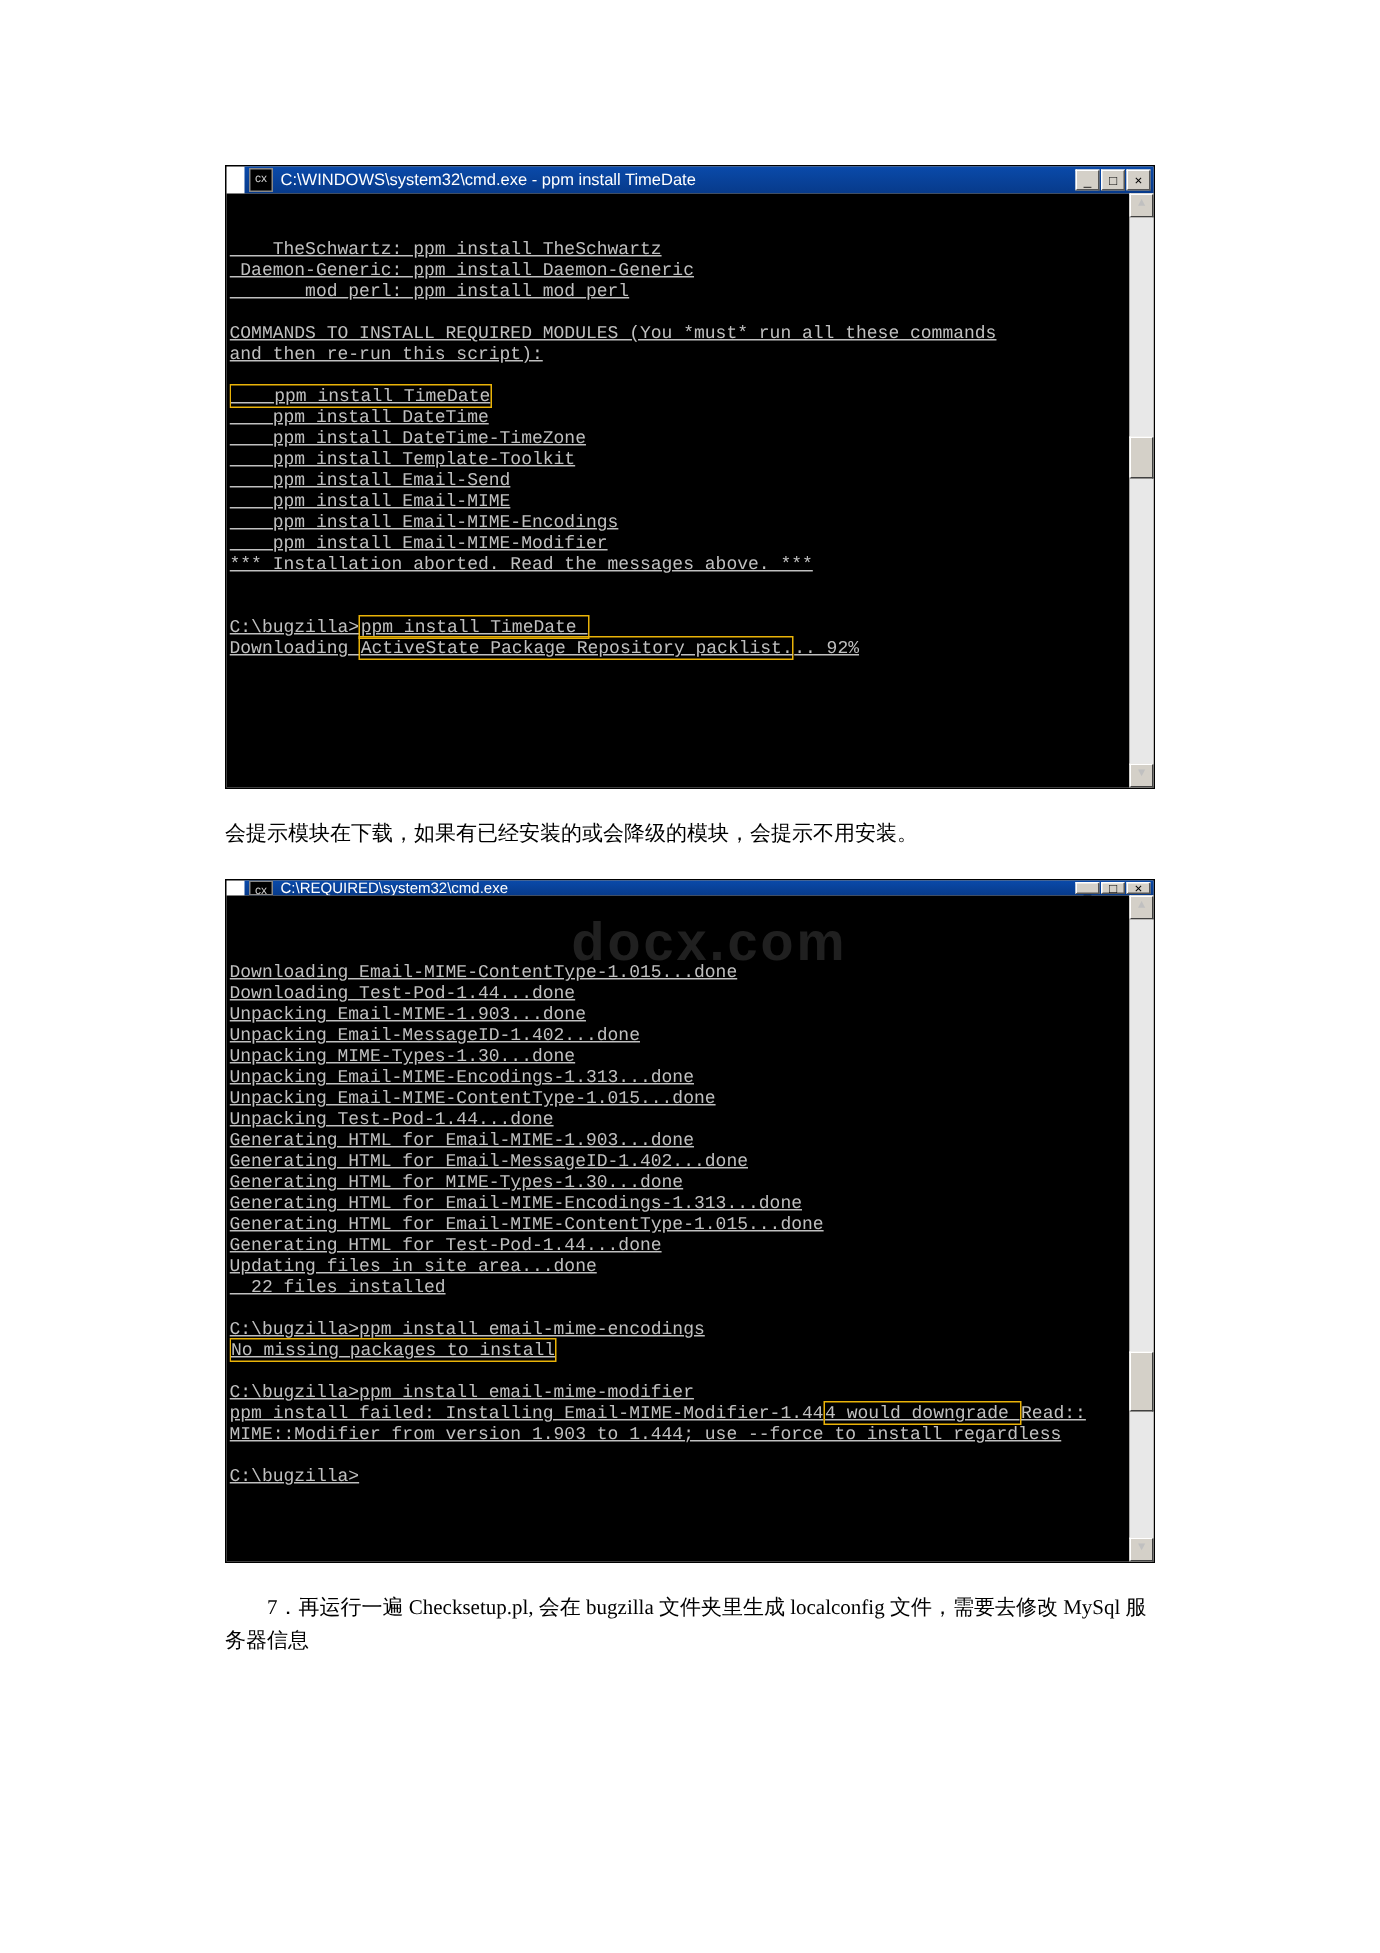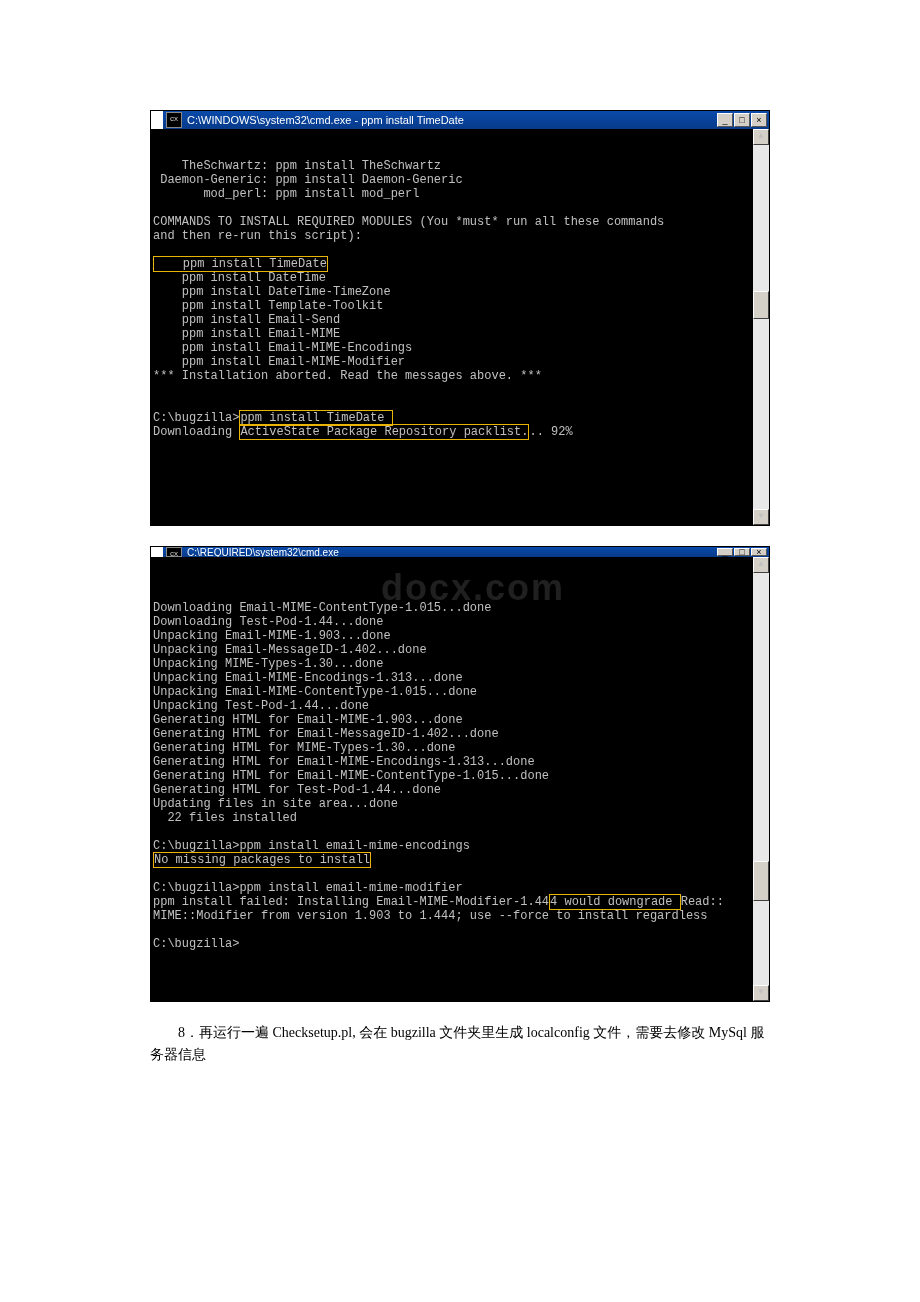--- a/index.html
+++ b/index.html
@@ -131,20 +131,21 @@
       top: 24px;
       left: 230px;
       pointer-events: none;
       text-align: right;
     }
     .rel {
       position: relative;
     }
     .cmd-content {
       overflow: hidden;
+      text-decoration: underline;
     }
   </style>
 </head>
 <body>
 
 <div class="page">
 
   <div class="cmd-window">
     <div class="titlebar">
       <span class="icon">cx</span>
@@ -183,20 +184,21 @@
       <div class="scrollbar">
         <div class="scroll-btn">▲</div>
         <div class="scroll-track">
           <div class="scroll-thumb" style="top:40%;height:28px;"></div>
         </div>
         <div class="scroll-btn">▼</div>
       </div>
     </div>
   </div>
 
+  <div class="body-text">会提示模块在下载，如果有已经安装的或会降级的模块，会提示不用安装。</div>
 
   <div class="cmd-window">
     <div class="titlebar" style="height:10px;overflow:hidden;">
       <span class="icon" style="height:8px;">cx</span>
       <span class="title-text" style="font-size:10px;">C:\REQUIRED\system32\cmd.exe</span>
       <div class="win-btns">
         <div class="win-btn" style="height:8px;line-height:6px;">_</div>
         <div class="win-btn" style="height:8px;line-height:6px;">□</div>
         <div class="win-btn" style="height:8px;line-height:6px;">×</div>
       </div>
@@ -231,15 +233,15 @@
       <div class="scrollbar">
         <div class="scroll-btn">▲</div>
         <div class="scroll-track">
           <div class="scroll-thumb" style="top:70%;height:40px;"></div>
         </div>
         <div class="scroll-btn">▼</div>
       </div>
     </div>
   </div>
 
-  <div class="body-text">　　8．再运行一遍 Checksetup.pl, 会在 bugzilla 文件夹里生成 localconfig 文件，需要去修改 MySql 服务器信息</div>
+  <div class="body-text">　　7．再运行一遍 Checksetup.pl, 会在 bugzilla 文件夹里生成 localconfig 文件，需要去修改 MySql 服务器信息</div>
 
 </div>
 
 </body></html>

